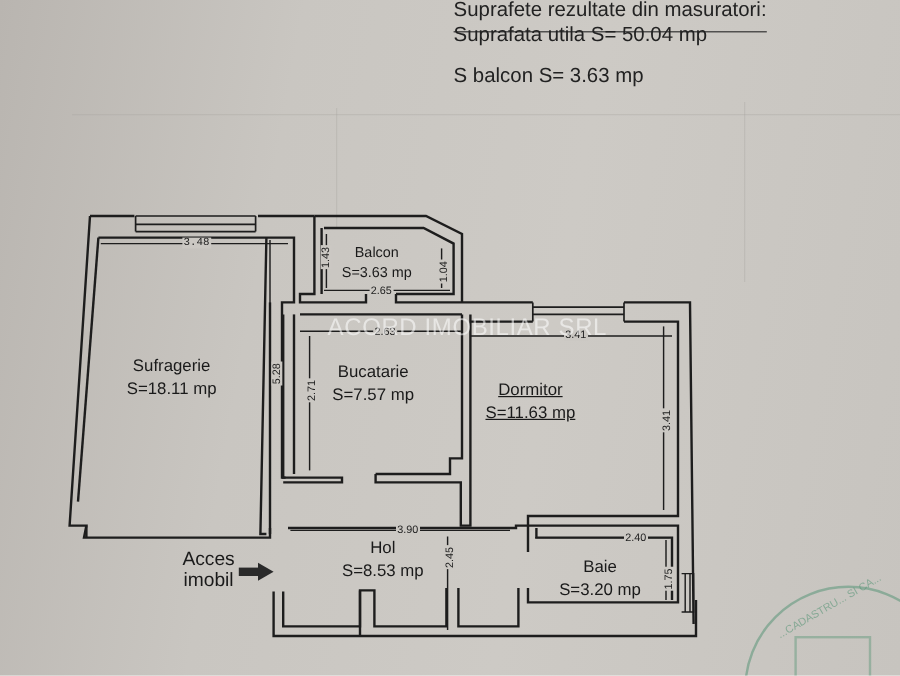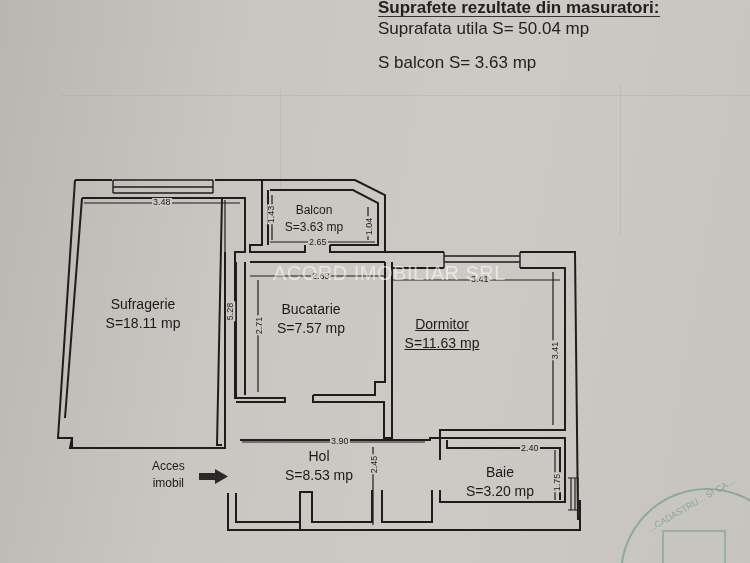--- a/index.html
+++ b/index.html
@@ -4,30 +4,30 @@
 <style>
   html, body { margin:0; padding:0; }
   body {
     width:750px; height:563px; overflow:hidden; position:relative;
     background: linear-gradient(100deg,#b9b5b0 0%,#c9c6c1 30%,#cdcac5 60%,#c7c4bf 100%);
     font-family: "Liberation Sans", sans-serif;
     color:#1d1d1d;
   }
   .faint { position:absolute; background:rgba(170,166,160,0.35); }
   .summary { position:absolute; left:378px; top:0; font-size:17px; color:#222; line-height:1; }
-  .summary .title { position:absolute; left:0; top:-1px; white-space:nowrap; border-bottom:1.5px solid #333; padding-bottom:0;font-weight:bold; }
+  .summary .title { position:absolute; left:0; top:-1px; white-space:nowrap; border-bottom:1.5px solid #333; padding-bottom:10px; }
   .summary .line1 { position:absolute; left:0; top:20px; white-space:nowrap;text-align:right; }
   .summary .line2 { position:absolute; left:0; top:54px; white-space:nowrap; }
   svg.plan { position:absolute; left:0; top:0; }
   .lbl { position:absolute; font-size:14px; text-align:center; white-space:nowrap; color:#1a1a1a; transform:translateX(-50%); }
   .lbl .name { display:block; }
   .lbl .area { display:block; margin-top:3px; }
   .dim { position:absolute; font-size:9px; color:#222; background:#cbc8c3; padding:0 1px; line-height:1; }
   .dimv { transform:rotate(-90deg); transform-origin:center; }
-  .acces { position:absolute; left:152px; top:458px; font-size:12px; line-height:17px; color:#1a1a1a; }
+  .acces { position:absolute; left:152px; top:458px; font-size:16px; line-height:17px; color:#1a1a1a; }
   .watermark { position:absolute; left:273px; top:262px; font-size:20px; letter-spacing:0.5px; color:rgba(255,255,255,0.55); white-space:nowrap; }
   .stamp { position:absolute; left:620px; top:488px; width:170px; height:170px; border-radius:50%; border:2px solid rgba(90,150,120,0.55); }
   .stamp .inner { position:absolute; left:40px; top:40px; width:60px; height:60px; border:2px solid rgba(90,150,120,0.45); }
   .stamp .txt { position:absolute; left:20px; top:10px; font-size:9px; color:rgba(90,150,120,0.6); transform:rotate(-30deg); white-space:nowrap; }
 </style>
 </head>
 <body>
 
 <div class="faint" style="left:60px;top:95px;width:690px;height:1px;"></div>
 <div class="faint" style="left:280px;top:90px;width:1px;height:100px;"></div>
@@ -95,21 +95,21 @@
     <line x1="446" y1="448" x2="558" y2="448"></line>
     <line x1="555" y1="450" x2="555" y2="500"></line>
   </g>
 
   <g>
     <rect x="199" y="473" width="16" height="7" fill="#2a2a2a"></rect>
     <polygon points="215,469 228,476.5 215,484" fill="#2a2a2a"></polygon>
   </g>
 </svg>
 
-<div class="dim" style="left:152px;top:198px;">3.48</div>
+<div class="dim" style="left:152px;top:198px;font-family:Liberation Mono, monospace;">3.48</div>
 <div class="dim dimv" style="left:221px;top:307px;">5.28</div>
 <div class="dim dimv" style="left:262px;top:210px;">1.43</div>
 <div class="dim" style="left:308px;top:238px;">2.65</div>
 <div class="dim dimv" style="left:360px;top:222px;">1.04</div>
 <div class="dim" style="left:311px;top:272px;">2.63</div>
 <div class="dim dimv" style="left:250px;top:321px;">2.71</div>
 <div class="dim" style="left:470px;top:275px;">3.41</div>
 <div class="dim dimv" style="left:546px;top:346px;">3.41</div>
 <div class="dim" style="left:330px;top:437px;">3.90</div>
 <div class="dim dimv" style="left:365px;top:460px;">2.45</div>

